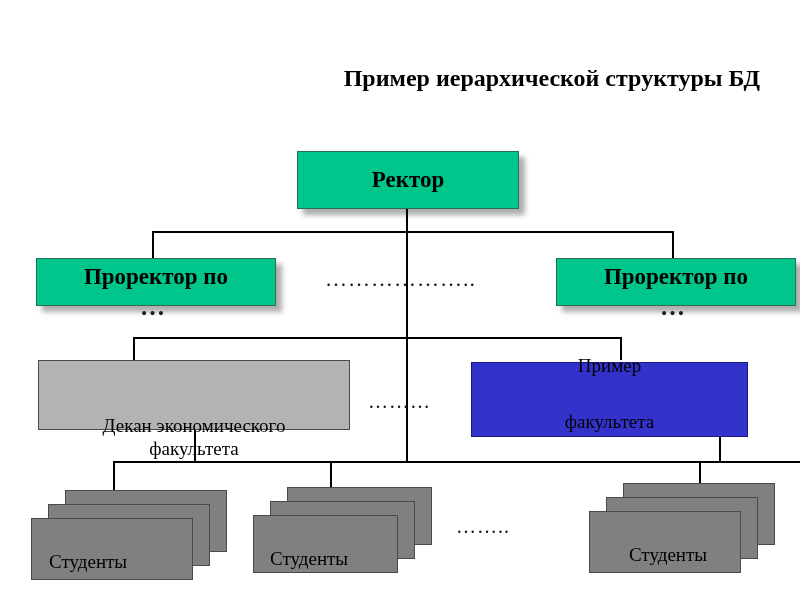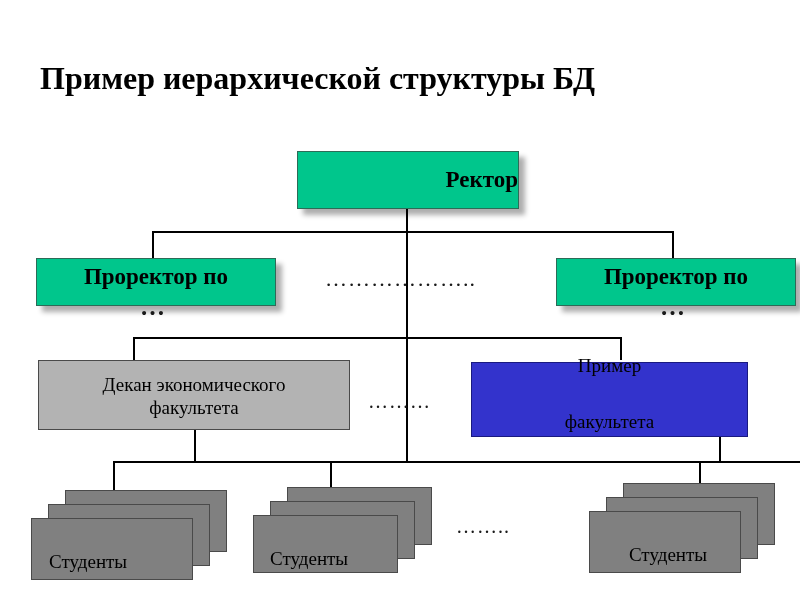--- a/index.html
+++ b/index.html
@@ -15,24 +15,24 @@
     overflow: hidden;
     font-family: "Liberation Serif", "DejaVu Serif", serif;
   }
 
   
   .title {
     position: absolute;
     left: 40px;
     top: 58px;
     width: 720px;
-    text-align: left;
+    text-align: right;
     font-family: "Liberation Serif", "DejaVu Serif", serif;
     font-weight: bold;
-    font-size: 32px;
+    font-size: 24px;
     line-height: 40px;
     color: #000000;
     letter-spacing: 0px;
   }
 
   
   .node {
     position: absolute;
     box-sizing: border-box;
     border: 1px solid #333333;
@@ -64,20 +64,21 @@
 
   
   .node.gray {
     background: #B3B3B3;
     border: 1px solid #4a4a4a;
   }
   .node.gray .label {
     font-size: 19px;
     line-height: 23px;
     white-space: normal;
+    margin-top: 41px;
   }
 
   
   .node.blue {
     background: #3333CC;
     border: 1px solid #1a1a80;
   }
 
   
   .stack {
@@ -128,21 +129,21 @@
 
   <div class="title">Пример иерархической структуры БД</div>
 
   <div class="ln v" style="left:406px; top:209px; height:23px;"></div>
   <div class="ln h" style="left:152px; top:231px; width:522px;"></div>
   <div class="ln v" style="left:152px; top:231px; height:27px;"></div>
   <div class="ln v" style="left:672px; top:231px; height:27px;"></div>
   <div class="ln v" style="left:406px; top:231px; height:107px;"></div>
 
   <div class="node teal" style="left:297px; top:151px; width:222px; height:58px;">
-    <span class="label" style="top:14px;text-align:right;">Ректор</span>
+    <span class="label" style="top:14px;">Ректор</span>
   </div>
 
   <div class="node teal" style="left:36px; top:258px; width:240px; height:48px;">
     <span class="label" style="top:4px;">Проректор по</span>
   </div>
   <div class="dots" style="left:140px; top:296px; font-weight:bold; font-size:25px;">…</div>
 
   <div class="node teal" style="left:556px; top:258px; width:240px; height:48px;">
     <span class="label" style="top:4px;">Проректор по</span>
   </div>

